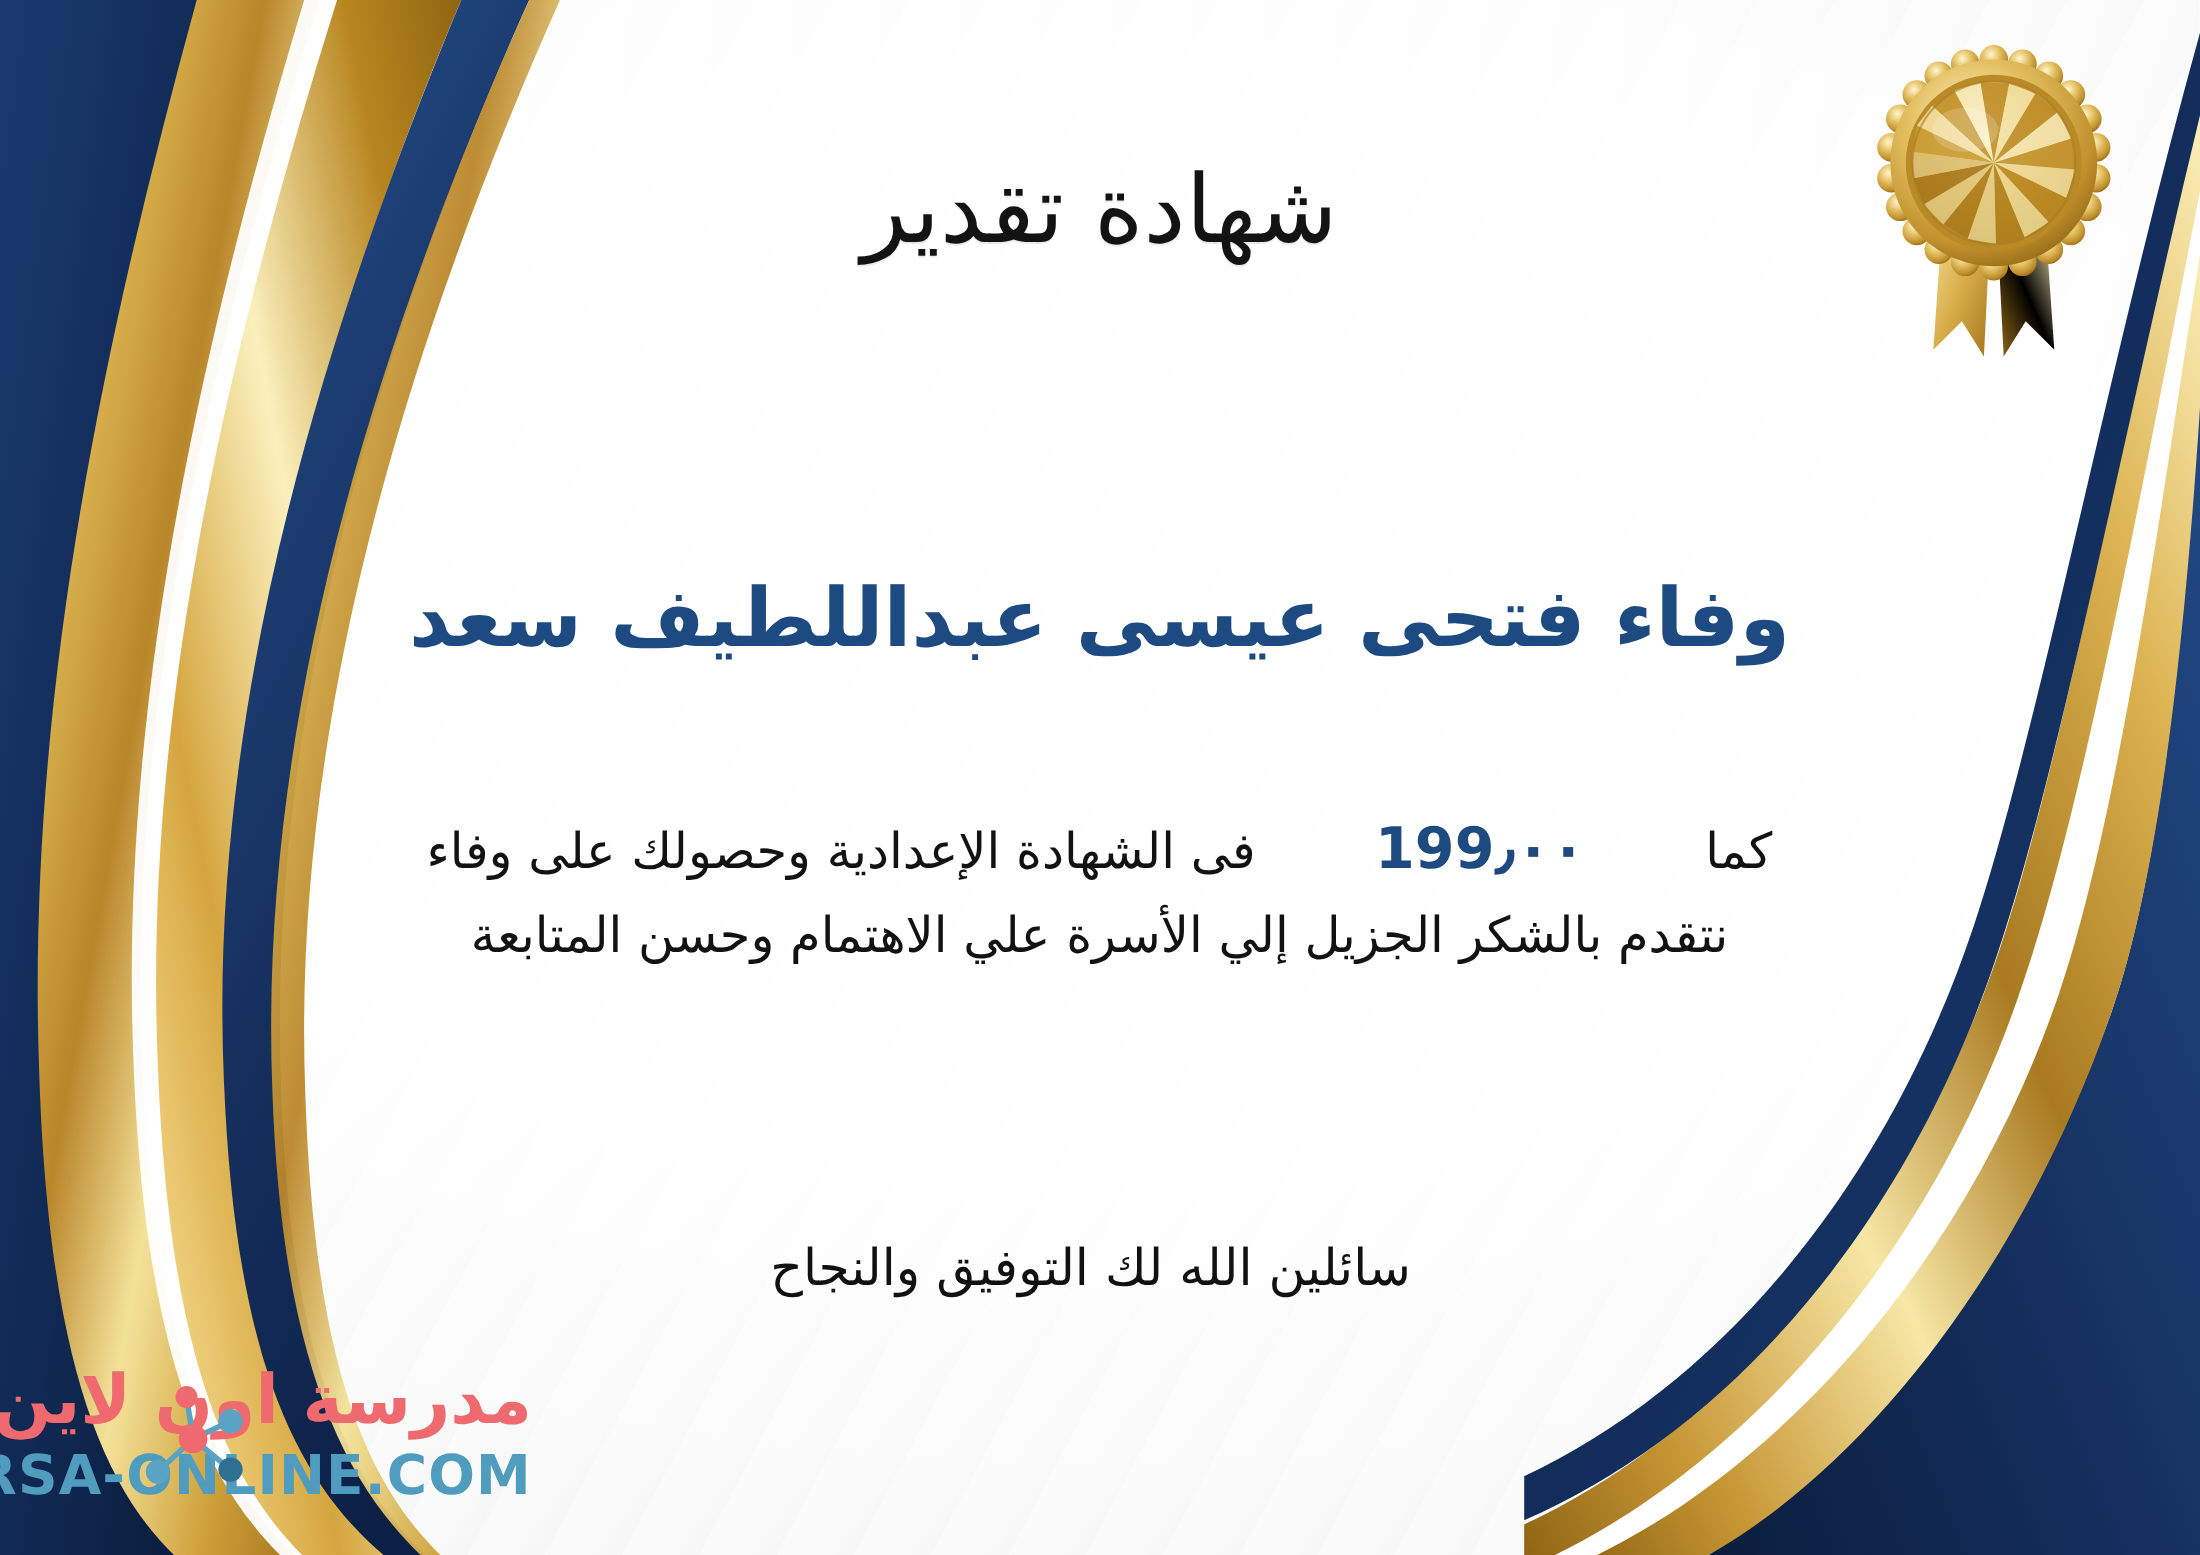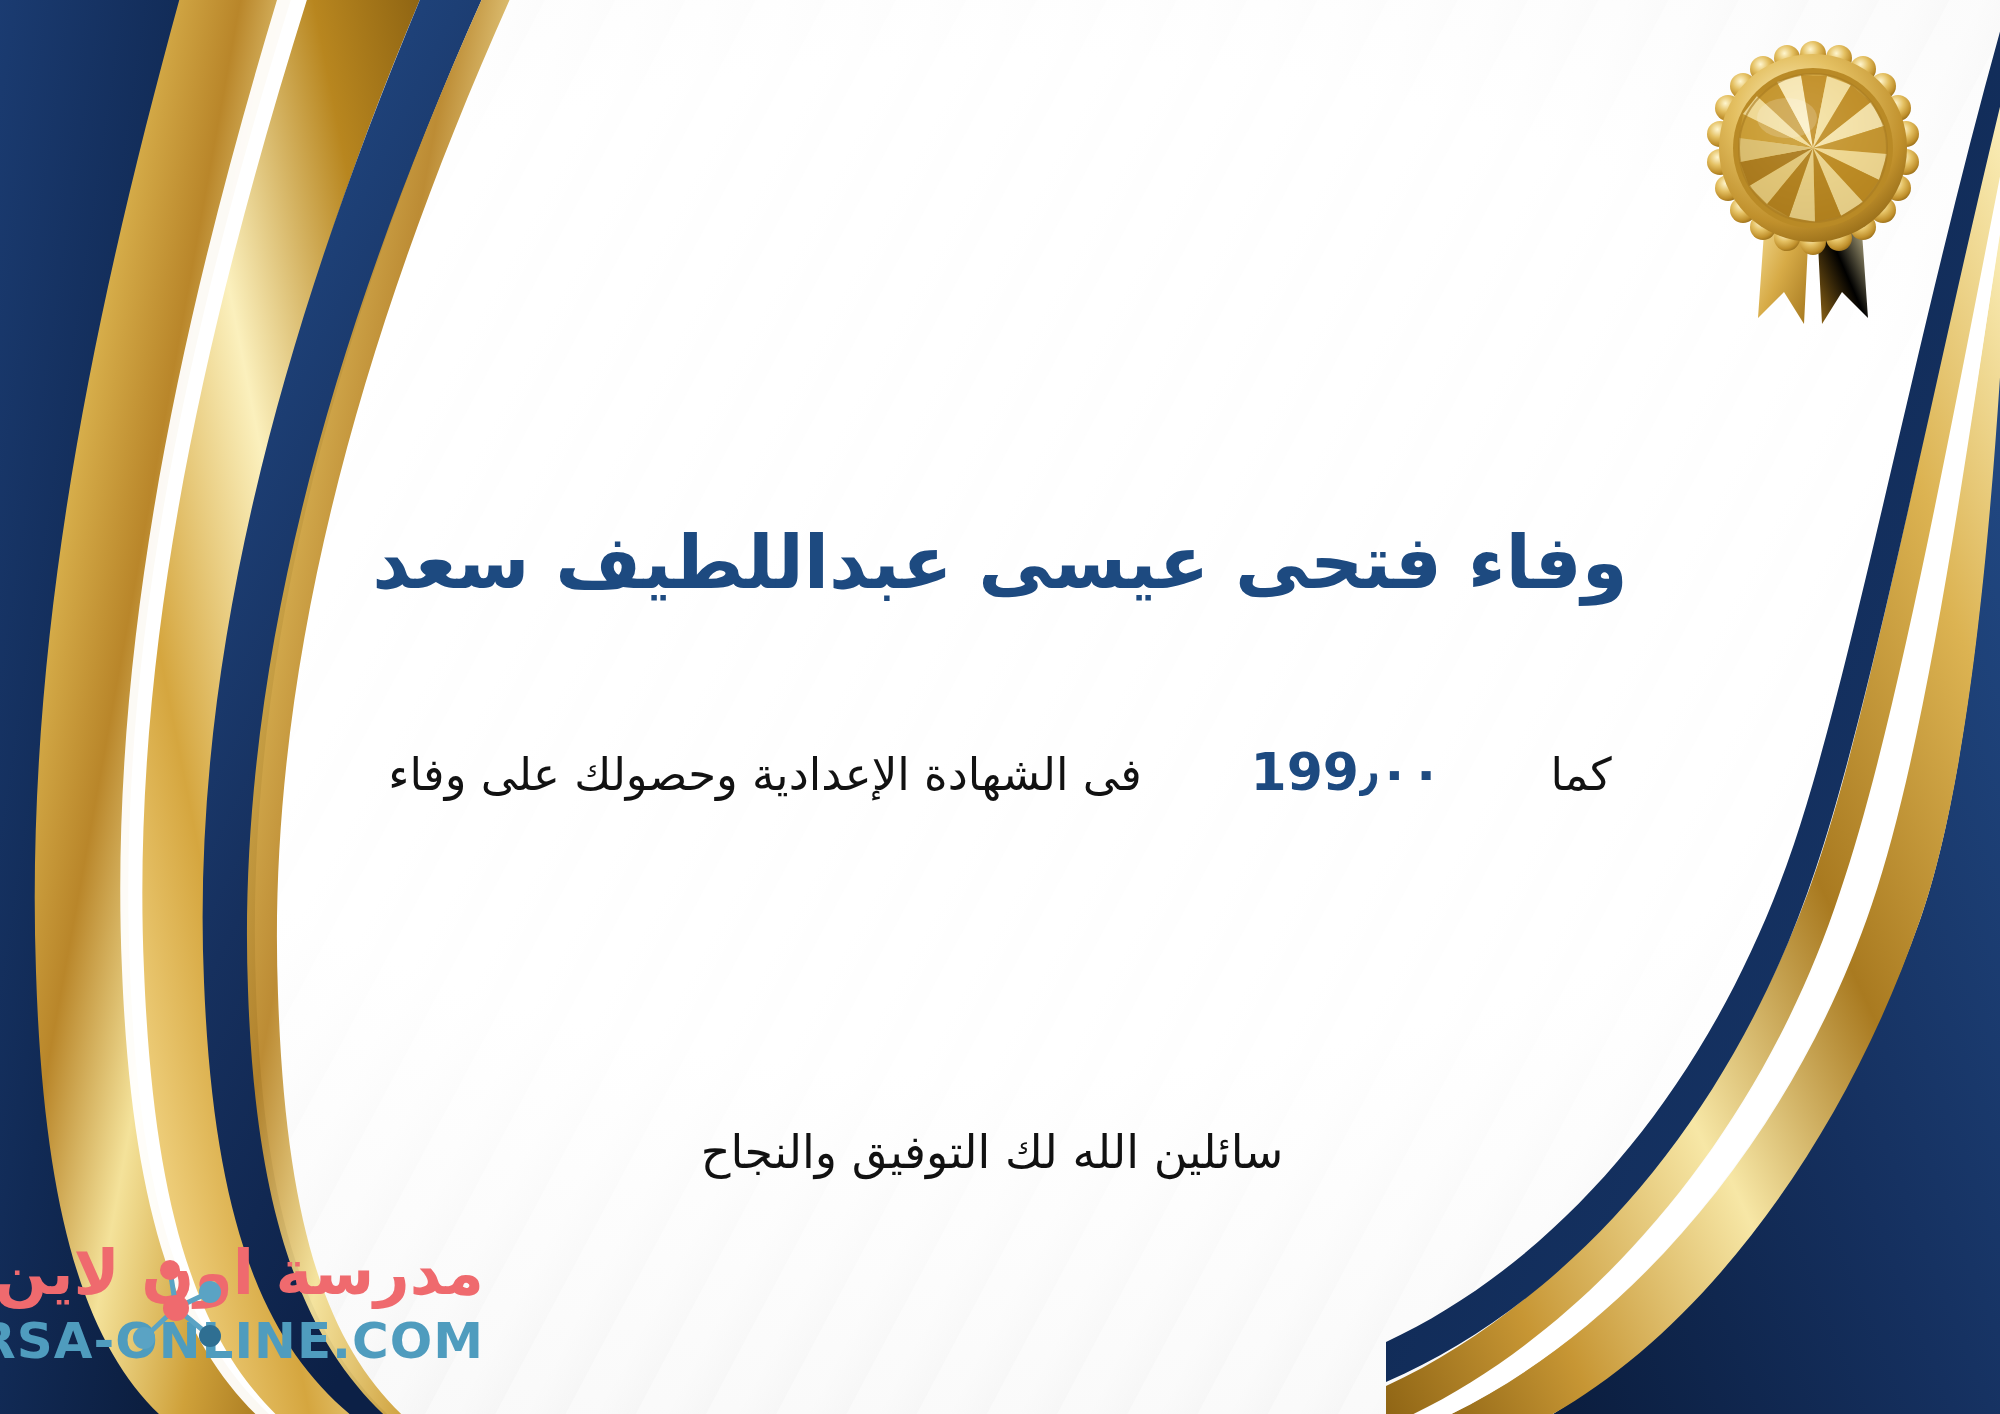--- a/index.html
+++ b/index.html
@@ -310,31 +310,33 @@
           <polygon points="0,0 -73,14 -74,-10" fill="#dcc278"></polygon>
         </g>
         <circle cx="0" cy="0" r="74" fill="none" stroke="#a97c22" stroke-width="2" opacity="0.6"></circle>
         <ellipse cx="-26" cy="-30" rx="30" ry="20" fill="#ffffff" opacity="0.18"></ellipse>
       </g>
     </svg>
   </div>
 
   <div class="content">
 
+    <div class="cert-title">شهادة تقدير</div>
 
     <div class="student-name">وفاء فتحى عيسى عبداللطيف سعد</div>
 
     <div class="body-block">
       <span class="body-line l2">
         <span>كما</span>
         <span class="gap-wide"></span>
         <span class="score">199٫٠٠</span>
         <span class="gap-wide"></span>
         <span>فى الشهادة الإعدادية وحصولك على وفاء</span>
       </span>
+      <span class="body-line l3">نتقدم  بالشكر الجزيل إلي الأسرة علي الاهتمام وحسن المتابعة</span>
     </div>
 
     <div class="closing-line">سائلين الله لك التوفيق  والنجاح</div>
   </div>
 
   <div class="brand">
     <div class="brand-ar">مدرسة اون لاين</div>
     <div class="brand-url">MADRSA-ONLINE.COM</div>
     <svg class="brand-mark" viewBox="0 0 120 120" xmlns="http://www.w3.org/2000/svg">
       <line x1="30" y1="86" x2="62" y2="56" stroke="#5aa3c4" stroke-width="5" stroke-linecap="round"></line>

